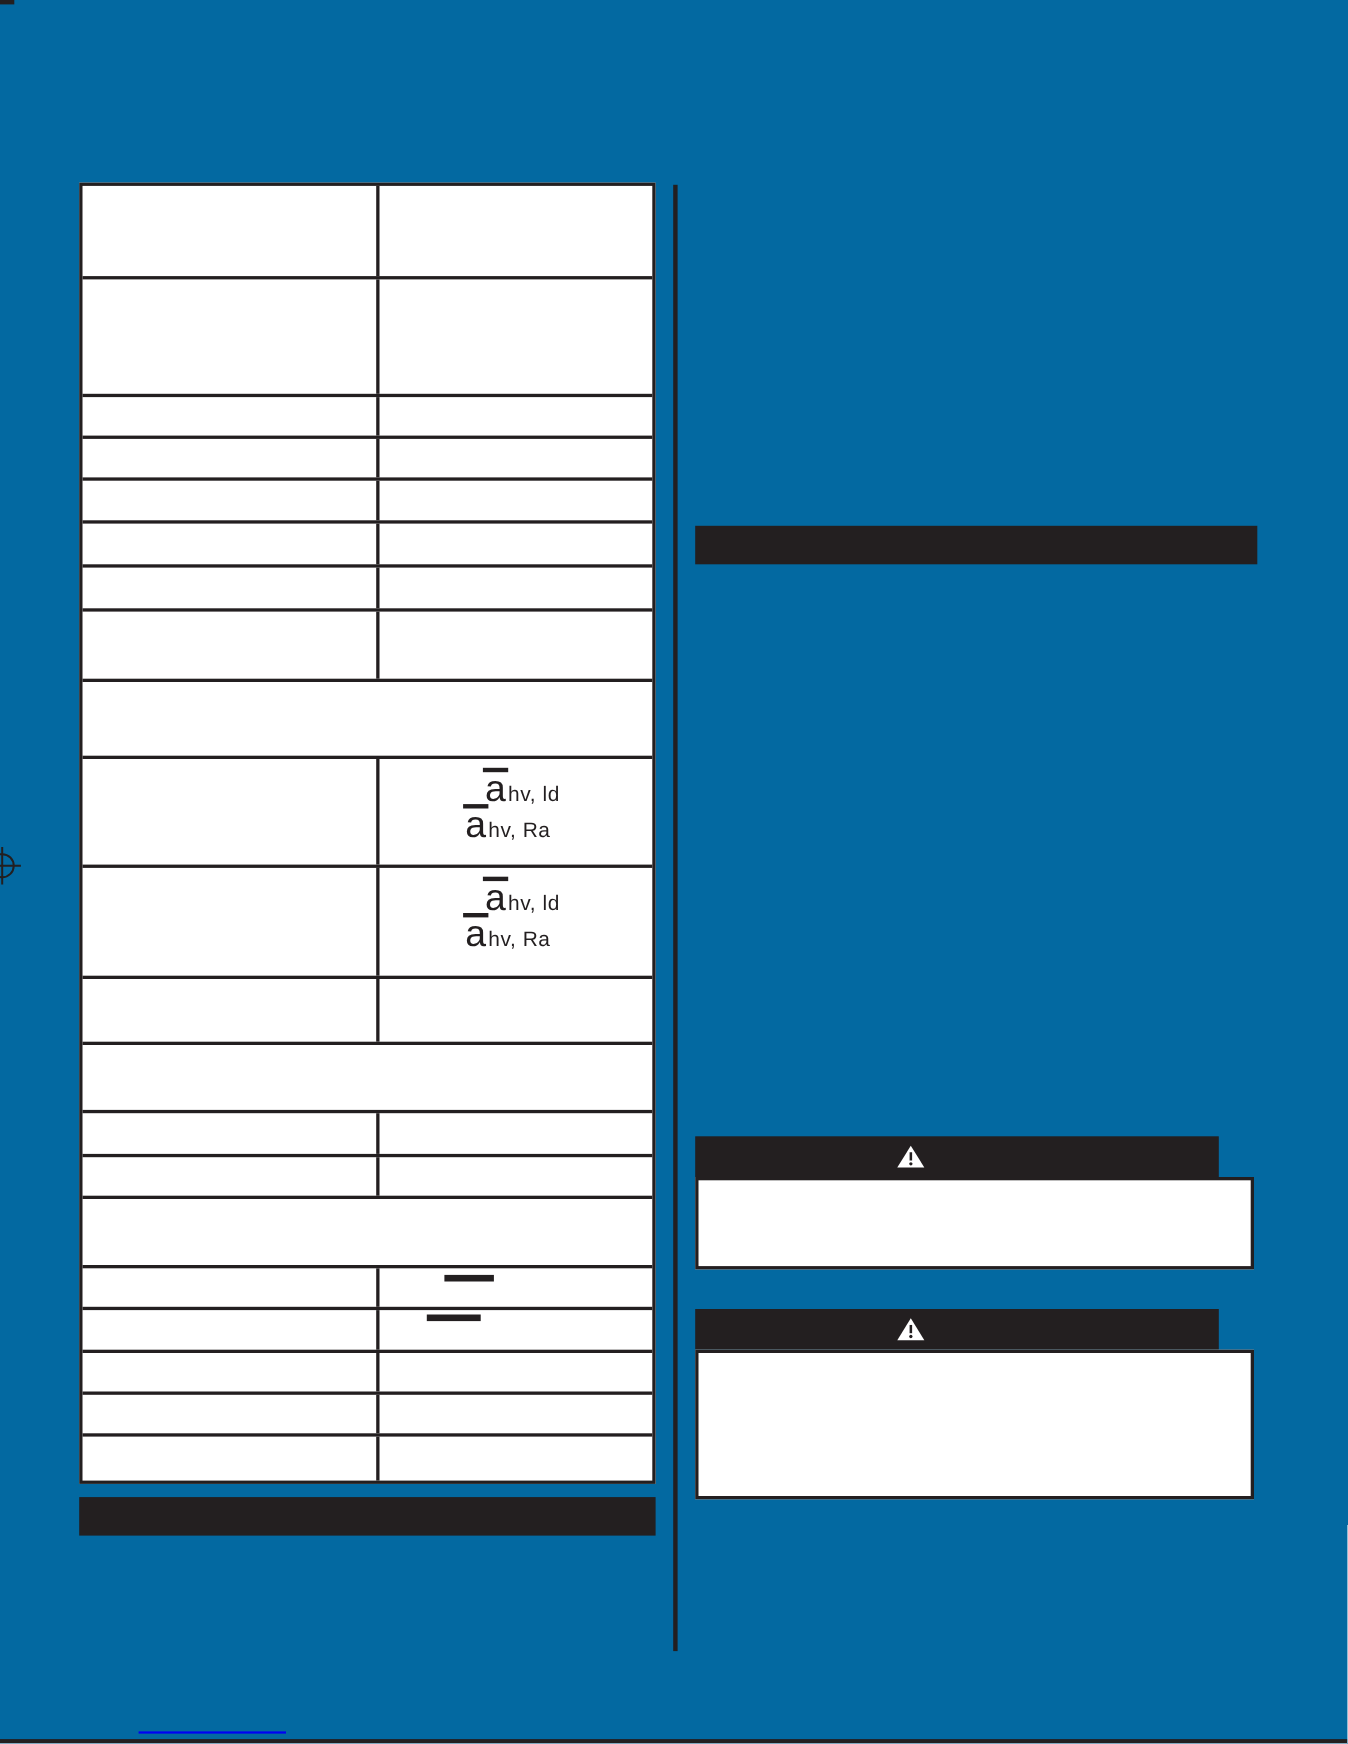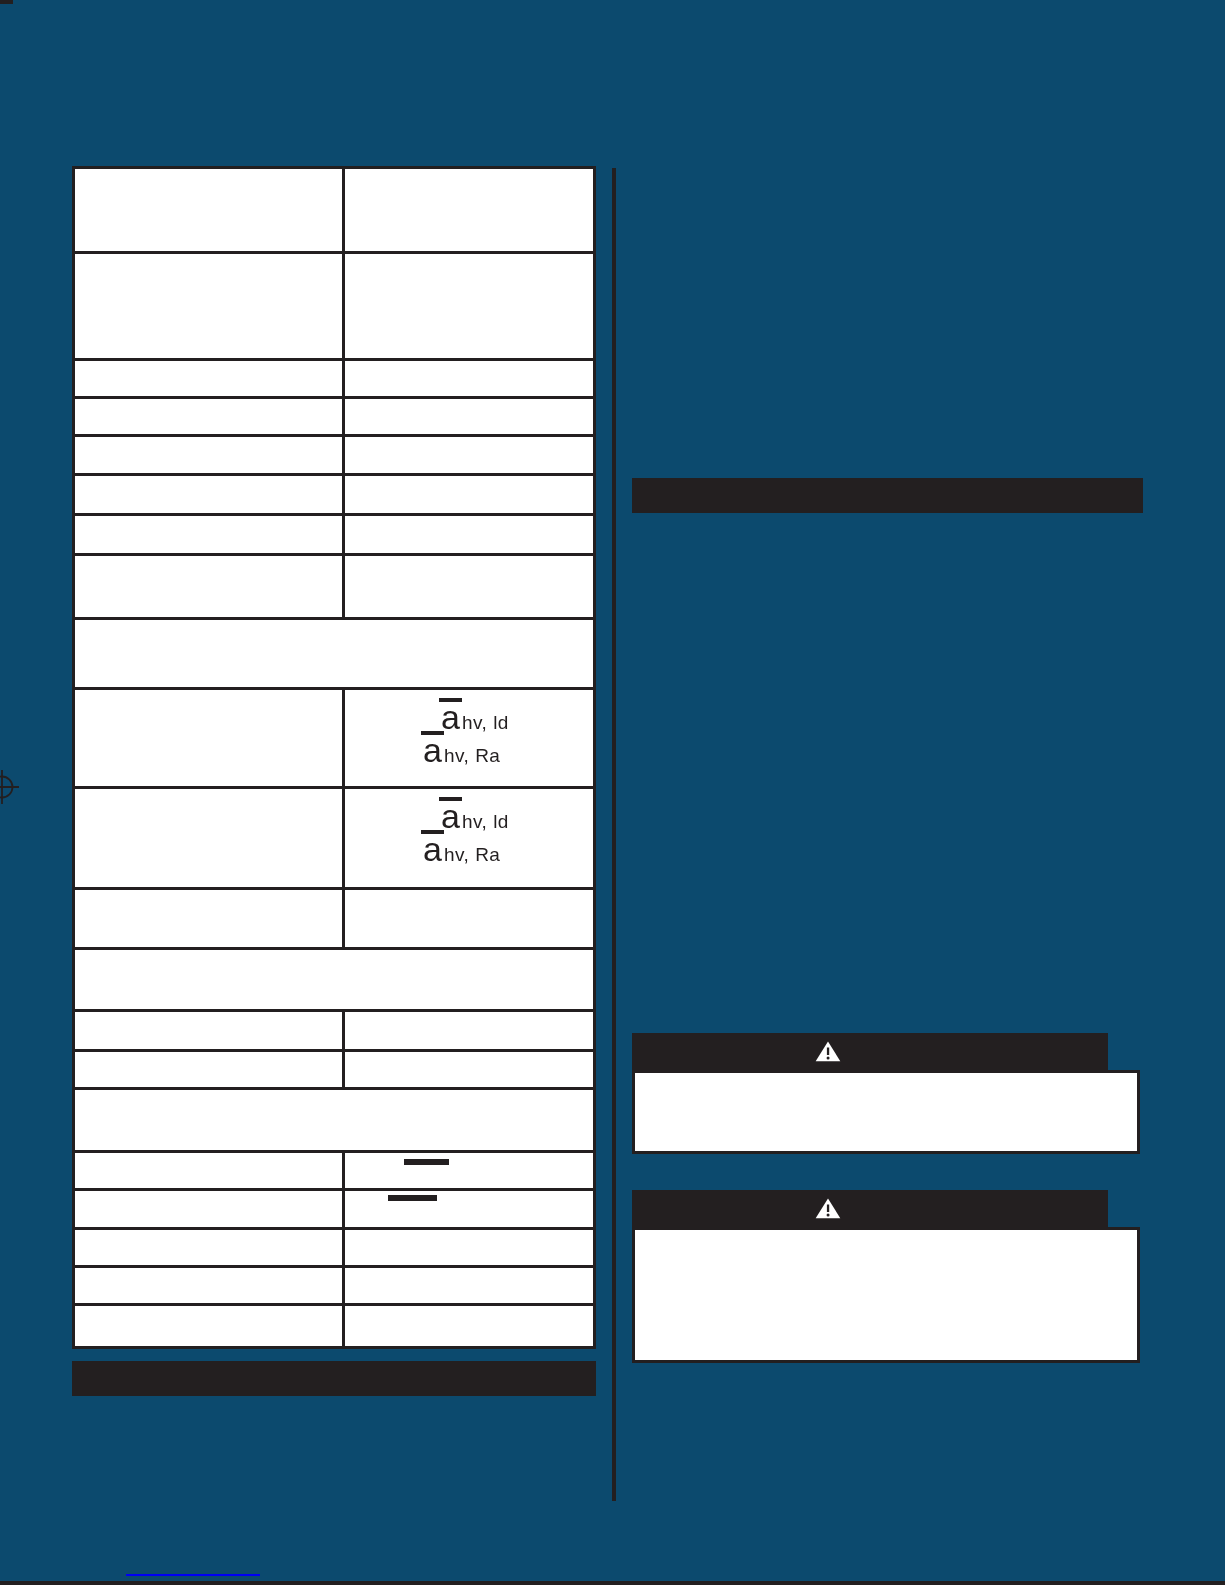--- a/index.html
+++ b/index.html
@@ -1,19 +1,19 @@
 <!DOCTYPE html>
 <html><head>
 <meta charset="utf-8">
 <style>
   * { margin:0; padding:0; box-sizing:border-box; }
   html, body { background:#ffffff; }
   .page {
     position:relative; width:1225px; height:1585px;
-    background:#0c4a6e; overflow:hidden;
+    background:#0369a1; overflow:hidden;
     font-family:"Liberation Sans", sans-serif; color:#231f20;
   }
   
   .corner-mark { position:absolute; left:0; top:0; width:13px; height:4px; background:#231f20; }
   
   .regmark { position:absolute; width:40px; height:40px; }
   .regmark-left  { left:-18px; top:767px; }
   .regmark-right { left:1211px; top:767px; }
   
   .col-divider { position:absolute; left:612px; top:168px; width:4px; height:1333px; background:#231f20; }

